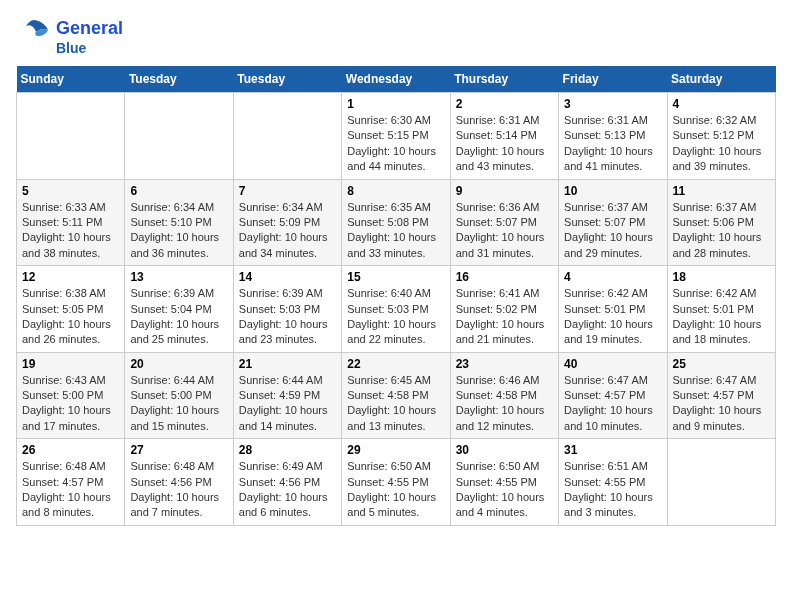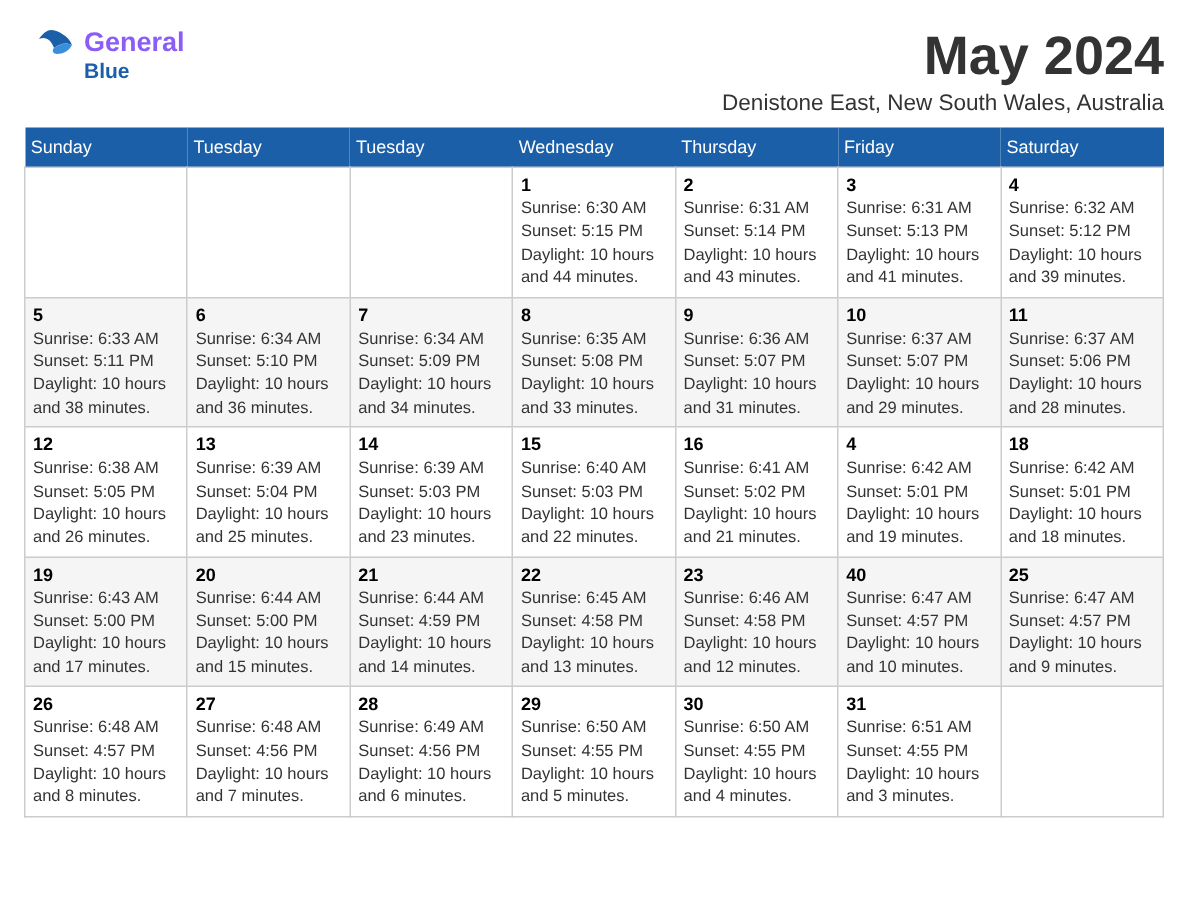--- a/index.html
+++ b/index.html
@@ -17,21 +17,21 @@
       margin-bottom: 4px;
     }
     .logo {
       display: flex;
       align-items: center;
       gap: 4px;
     }
     .logo-text-general {
       font-size: 18px;
       font-weight: bold;
-      color: #8b5cf6;
+      color: #1d4ed8;
     }
     .logo-text-blue {
       font-size: 14px;
       font-weight: bold;
       color: #1a5fa8;
     }
     .logo-bird {
       color: #1a5fa8;
       font-size: 22px;
     }
@@ -53,21 +53,21 @@
       border-collapse: collapse;
       margin-top: 8px;
       font-size: 11px;
     }
     .calendar-table th {
       background-color: #1a5fa8;
       color: #fff;
       padding: 6px 4px;
       text-align: left;
       font-size: 12px;
-      font-weight: normal;
+      font-weight: bold;
     }
     .calendar-table td {
       border: 1px solid #ccc;
       vertical-align: top;
       padding: 4px 5px;
       width: calc(100% / 7);
       min-height: 80px;
       background: #fff;
     }
     .calendar-table tr:nth-child(even) td {
@@ -101,24 +101,20 @@
     </span>
     <div>
       <div>
         <span class="logo-text-general">General</span>
       </div>
       <div>
         <span class="logo-text-blue">Blue</span>
       </div>
     </div>
   </div>
-  <div class="title-block">
-    <div class="month-year">May 2024</div>
-    <div class="location">Denistone East, New South Wales, Australia</div>
-  </div>
 </div>
 
 <table class="calendar-table">
   <thead>
     <tr>
     <th>Sunday</th>
         <th>Tuesday</th>
         <th>Tuesday</th>
         <th>Wednesday</th>
         <th>Thursday</th>

